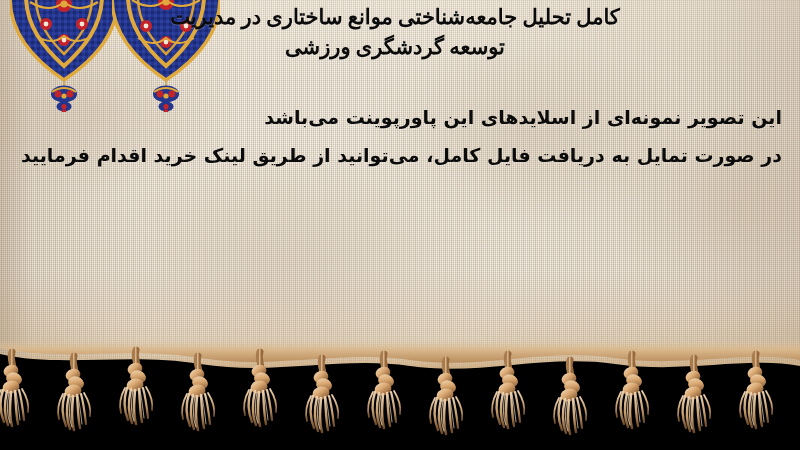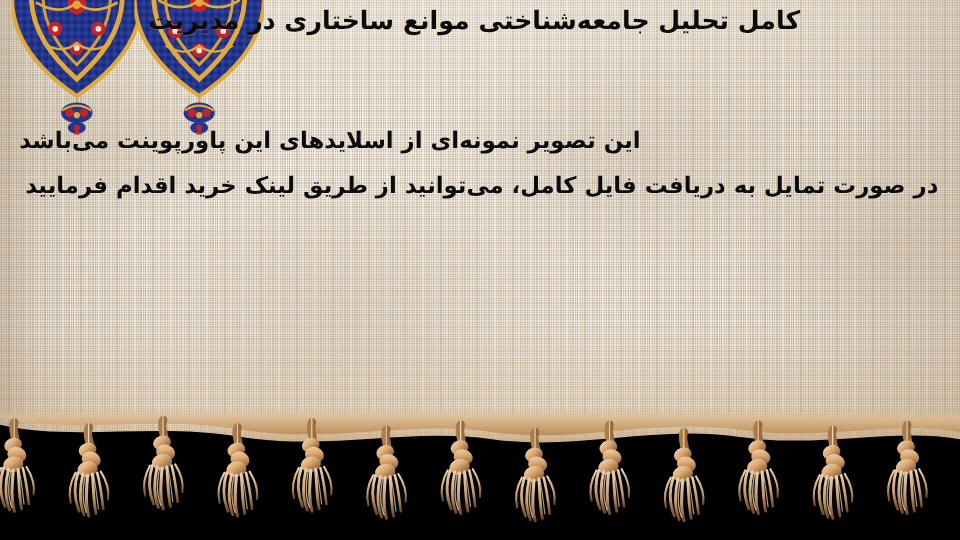--- a/index.html
+++ b/index.html
@@ -112,27 +112,28 @@
     right: 60px;
     top: 2px;
     width: 690px;
     text-align: center;
     color: #0b0b0b;
     font-size: 21px;
     font-weight: bold;
     line-height: 1.45;
     letter-spacing: 0px;
     text-shadow: 0 1px 0 rgba(255,255,255,0.22);
+    font-family: Liberation Serif, serif;
   }
   .body-block {
     position: absolute;
     right: 18px;
     top: 108px;
     width: 766px;
-    text-align: left;
+    text-align: right;
     color: #0b0b0b;
     font-size: 19px;
     font-weight: bold;
     line-height: 1.0;
     text-shadow: 0 1px 0 rgba(255,255,255,0.20);
   }
   .body-line {
     margin: 0 0 19px 0;
     white-space: nowrap;
   }
@@ -320,20 +321,21 @@
       <use href="#tassel" x="508" y="28"></use>
       <use href="#tassel" x="570" y="34"></use>
       <use href="#tassel" x="632" y="28"></use>
       <use href="#tassel" x="694" y="32"></use>
       <use href="#tassel" x="756" y="28"></use>
     </svg>
   </div>
 
   <div class="title-block">
     <div>کامل تحلیل جامعه‌شناختی موانع ساختاری در مدیریت</div>
+    <div>توسعه گردشگری ورزشی</div>
   </div>
 
   <div class="body-block">
     <p class="body-line">این تصویر نمونه‌ای از اسلایدهای این پاورپوینت می‌باشد</p>
     <p class="body-line">در صورت تمایل به دریافت فایل کامل، می‌توانید از طریق لینک خرید اقدام فرمایید</p>
   </div>
 
 </div>
 
 </body></html>

